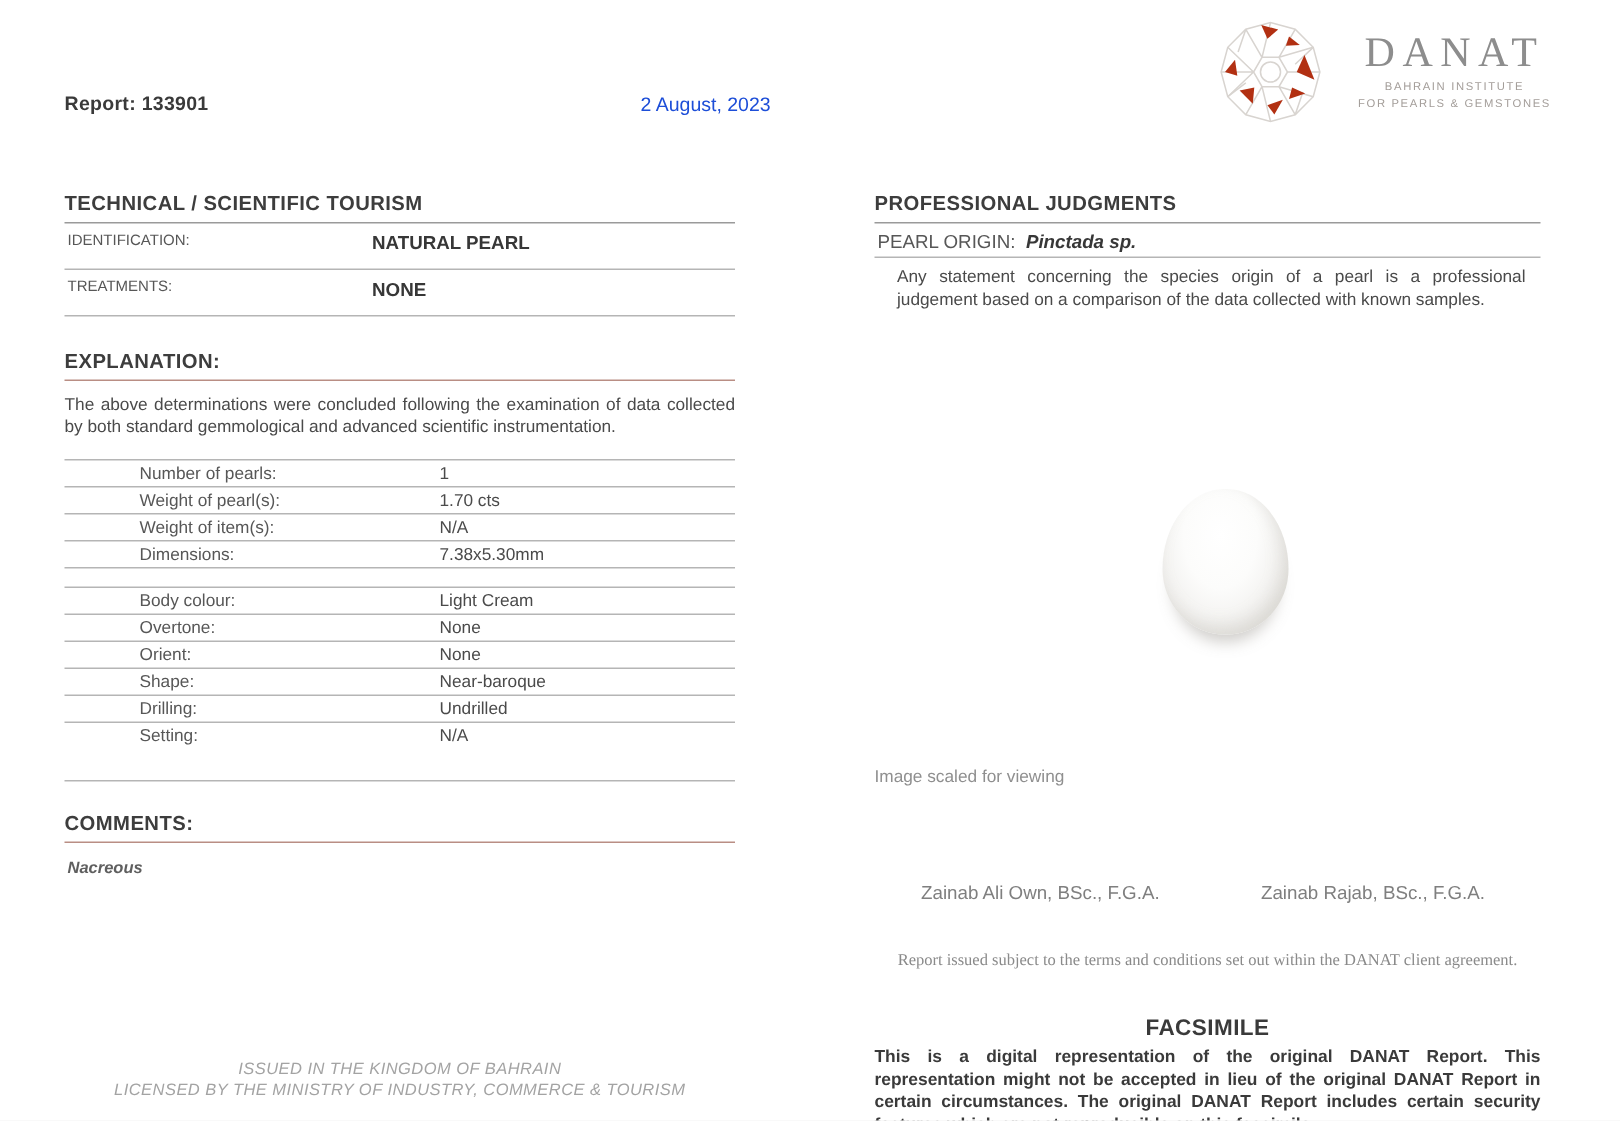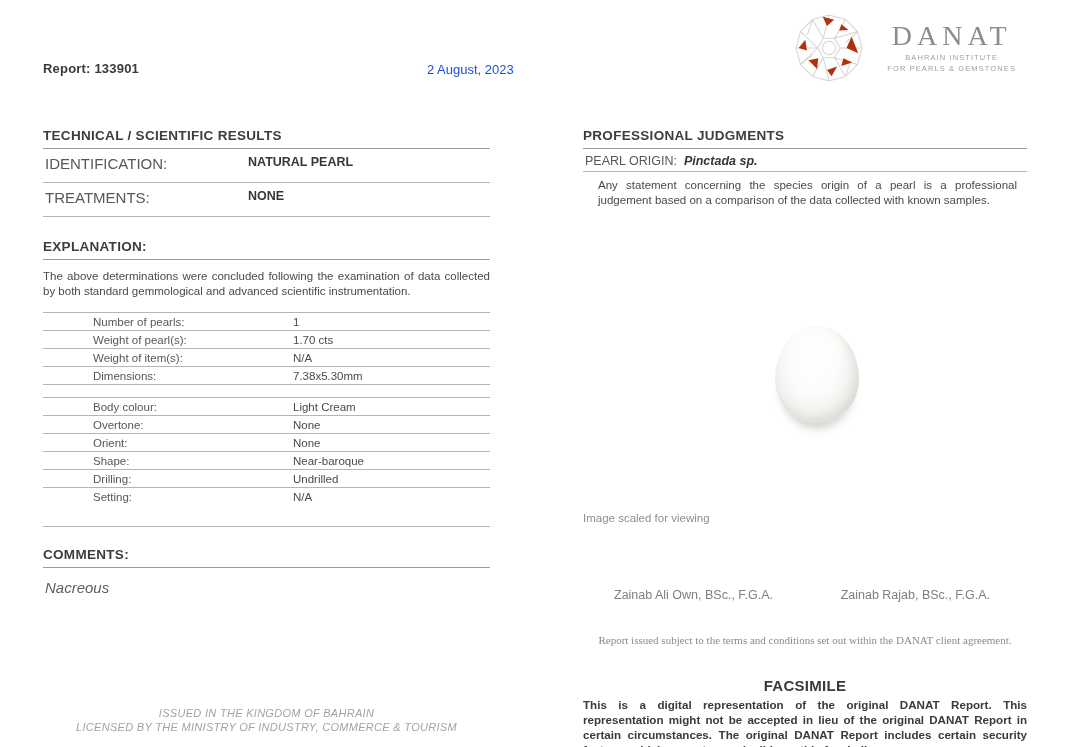--- a/index.html
+++ b/index.html
@@ -12,51 +12,51 @@
     --text-muted:#8d8d8d;
     --text-footer:#a3a3a3;
   }
   *{margin:0;padding:0;box-sizing:border-box;}
   body{background:#e8e8e8;font-family:"Liberation Sans",sans-serif;}
   .page{position:relative;width:1080px;height:747px;background:#ffffff;overflow:hidden;color:var(--text-dark);}
 
   
   .report-no{position:absolute;left:43px;top:61px;font-size:13px;font-weight:bold;color:#3a3a3a;letter-spacing:.2px;}
   .date{position:absolute;left:427px;top:62px;font-size:13px;color:#1d4ed8;}
-  .logo{position:absolute;right:64px;top:12px;display:flex;align-items:center;gap:22px;}
+  .logo{position:absolute;right:46px;top:12px;display:flex;align-items:center;gap:22px;}
   .logo-mark{width:72px;height:72px;}
   .logo-text{display:flex;flex-direction:column;align-items:center;}
   .wordmark{font-family:"Liberation Serif",serif;font-size:28px;color:#8d8d8d;letter-spacing:5px;line-height:1.05;}
   .tagline{font-size:7.5px;color:#a39d99;letter-spacing:1.1px;line-height:1.45;text-align:center;margin-top:3px;}
 
   
   .col-left{position:absolute;left:43px;top:128px;width:447px;}
   .col-right{position:absolute;left:583px;top:128px;width:444px;}
 
   .section-title{font-size:13.5px;font-weight:bold;color:#3d3d3d;letter-spacing:.3px;
     padding-bottom:5px;border-bottom:1px solid var(--rule-dark);}
   .section-title.red{border-bottom:1px solid var(--rule-red);}
 
   .kv-main{display:flex;padding:6px 0 10px 2px;border-bottom:1px solid var(--rule-gray);}
-  .kv-main .k{width:203px;font-size:15px;color:var(--text-label);}
+  .kv-main .k{width:203px;font-size:10px;color:var(--text-label);}
   .kv-main .v{font-size:12.5px;font-weight:bold;color:#373737;}
 
   .explain-title{margin-top:22px;}
   .explain-body{margin-top:9px;font-size:11.5px;line-height:1.32;color:#4a4a4a;text-align:justify;}
 
   .props{margin-top:13px;border-top:1px solid var(--rule-gray);}
   .props.gap{margin-top:12px;}
   .prop-row{display:flex;padding:3px 0 2px 5px;border-bottom:1px solid var(--rule-gray);}
   .prop-row.no-border{border-bottom:none;}
   .prop-row .k{width:200px;font-size:11.5px;color:var(--text-label);margin-left:45px;}
   .prop-row .v{font-size:11.5px;color:#4a4a4a;}
 
   .divider{margin-top:21px;border-bottom:1px solid var(--rule-gray);}
   .comments-title{margin-top:20px;}
-  .comments-body{margin-top:11px;font-size:15px;font-style:italic;color:#5f5f5f;padding-left:2px;}
+  .comments-body{margin-top:11px;font-size:11px;font-style:italic;color:#5f5f5f;padding-left:2px;font-weight:bold;}
 
   .origin-row{display:flex;padding:5px 0 3px 2px;border-bottom:1px solid var(--rule-gray);}
   .origin-row .k{font-size:12.5px;color:var(--text-label);margin-right:7px;}
   .origin-row .v{font-size:12.5px;font-weight:bold;font-style:italic;color:#373737;}
   .origin-note{margin:6px 10px 0 15px;font-size:11.5px;line-height:1.3;color:#4a4a4a;text-align:justify;}
 
   .pearl-wrap{margin-top:118px;height:98px;position:relative;}
   .pearl{position:absolute;left:192px;top:0;width:84px;height:97px;
     border-radius:50% 50% 50% 50% / 56% 56% 46% 46%;
     background:radial-gradient(ellipse at 46% 32%, #ffffff 0%, #fcfcfb 38%, #f1f0ee 68%, #e4e3df 92%, #dcdbd7 100%);
@@ -106,21 +106,21 @@
     <span class="logo-text">
       <span class="wordmark">DANAT</span>
       <span class="tagline">
         <span>BAHRAIN INSTITUTE</span><br>
         <span>FOR PEARLS &amp; GEMSTONES</span>
       </span>
     </span>
   </div>
 
   <div class="col-left">
-    <div class="section-title">TECHNICAL / SCIENTIFIC RESULTS</div>
+    <div class="section-title">TECHNICAL / SCIENTIFIC TOURISM</div>
 
     <div class="kv-main">
       <span class="k">IDENTIFICATION:</span>
       <span class="v">NATURAL PEARL</span>
     </div>
     <div class="kv-main">
       <span class="k">TREATMENTS:</span>
       <span class="v">NONE</span>
     </div>
 

